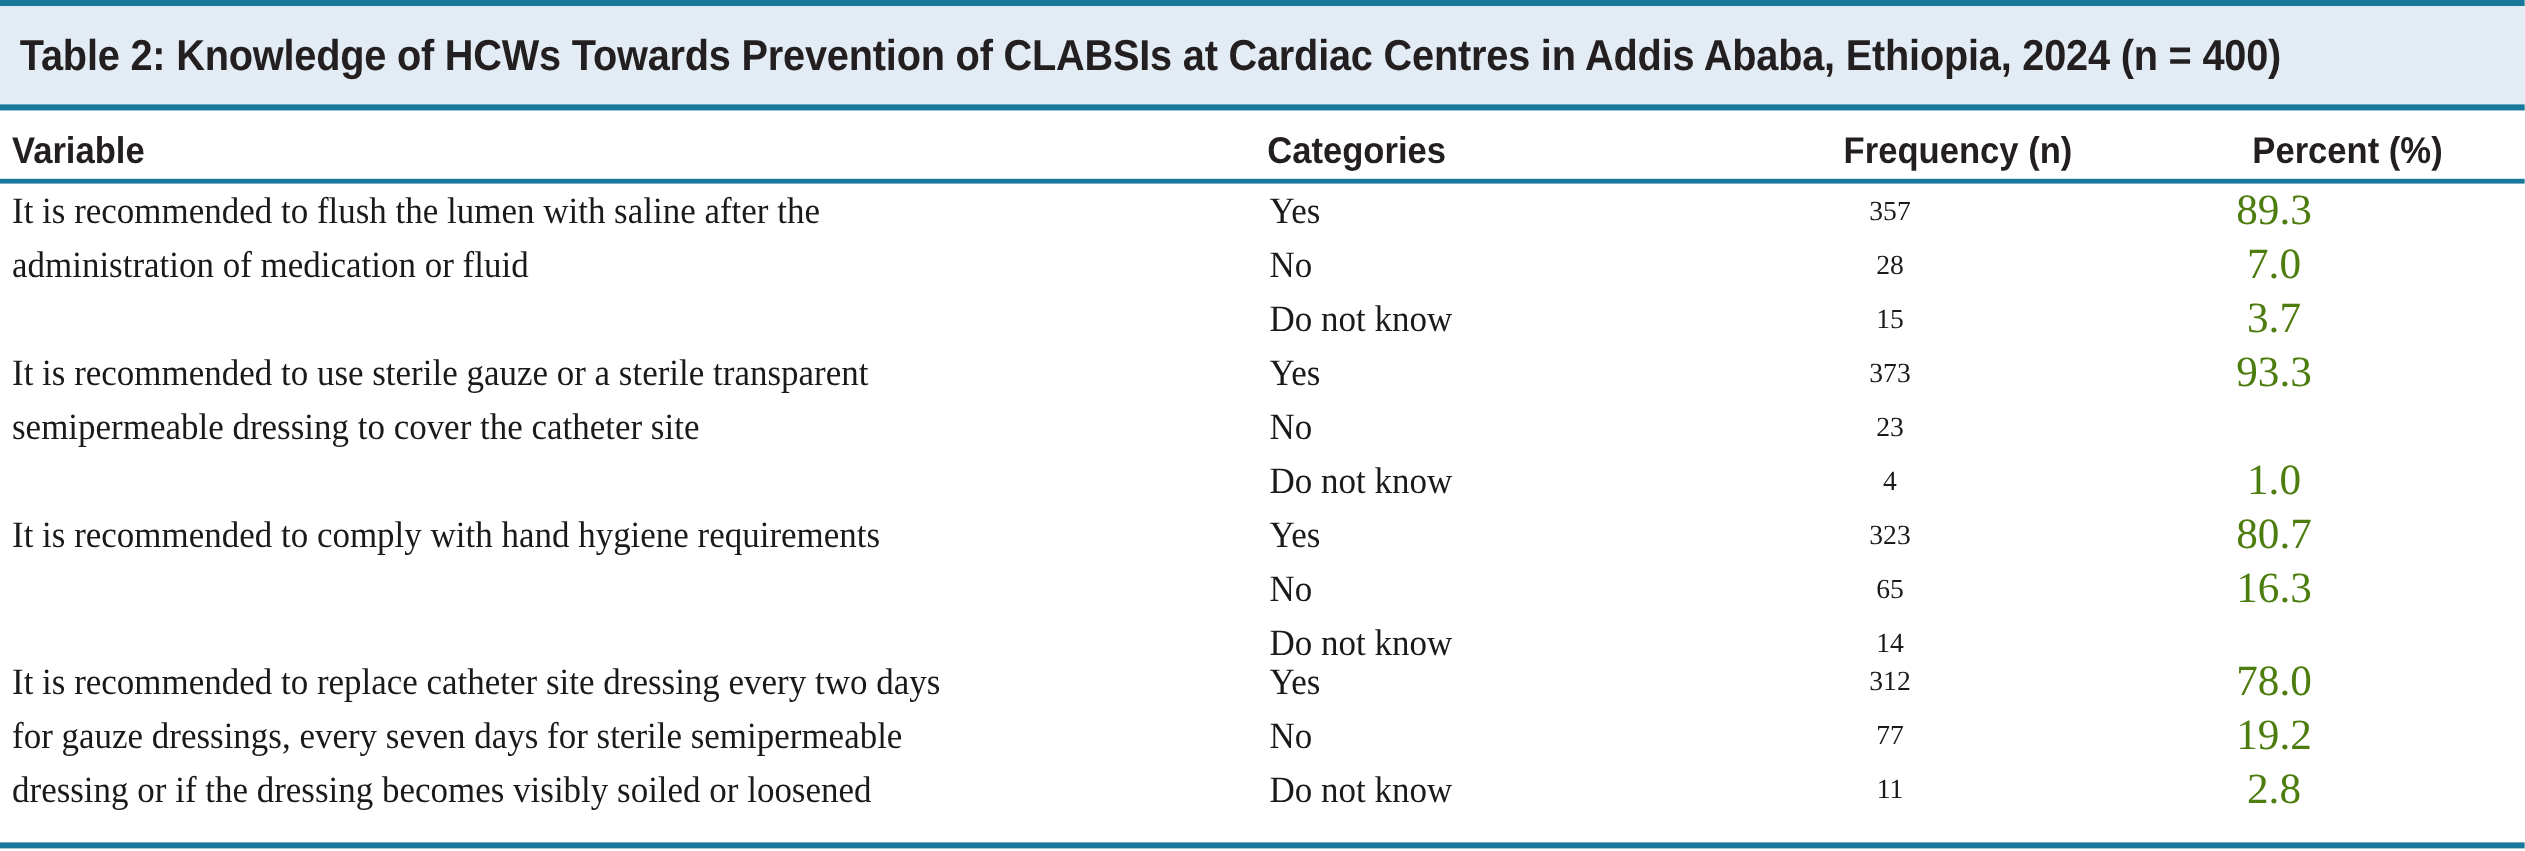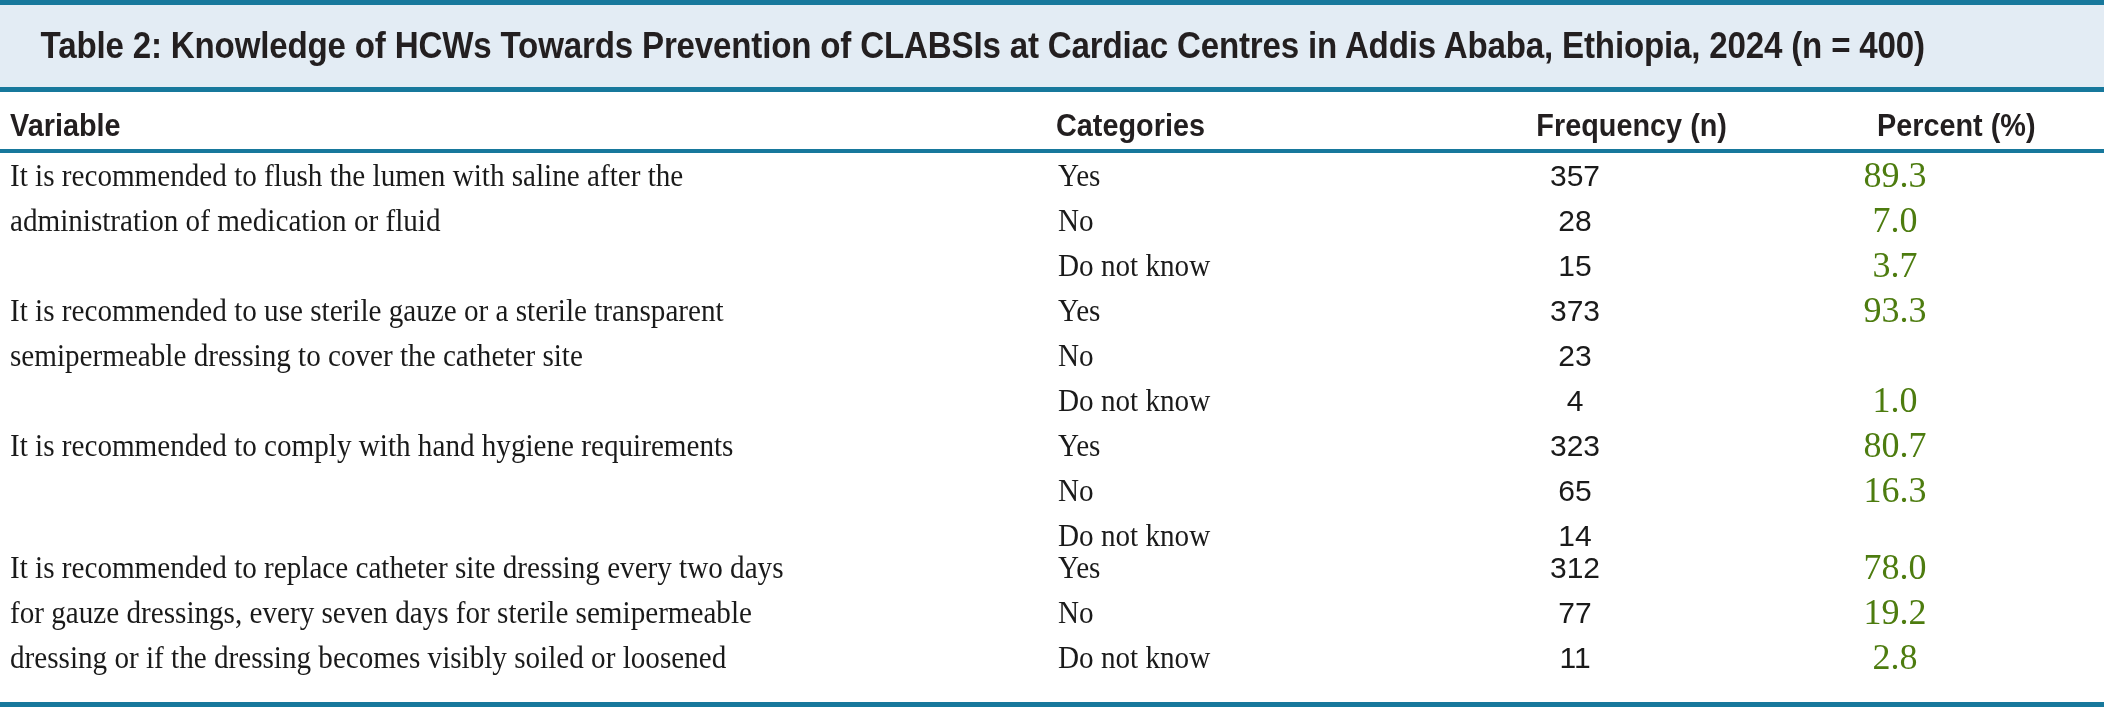--- a/index.html
+++ b/index.html
@@ -29,21 +29,20 @@
     left: 0;
     top: 0;
     width: 2104px;
     height: 92px;
     box-sizing: border-box;
     background: #e3ecf4;
     border-top: 5px solid #17789c;
     border-bottom: 5px solid #17789c;
     display: flex;
     align-items: center;
-    padding-left: 24px;
   }
   .title-text {
     font-family: "Liberation Sans Narrow", "Liberation Sans", sans-serif;
     font-weight: bold;
     font-size: 36px;
     line-height: 1;
     letter-spacing: -0.2px;
     color: #231f20;
     padding-left: 18px;
     transform: scaleX(0.92);
@@ -129,22 +128,22 @@
     white-space: nowrap;
     transform: scaleX(0.94);
     transform-origin: left center;
   }
   .cat-freq {
     position: absolute;
     left: 380px;
     top: 0;
     width: 310px;
     text-align: center;
-    font-family: Liberation Sans, sans-serif;
-    font-size: 30px;
+    font-family: Liberation Serif, serif;
+    font-size: 23px;
     color: #1a1a1a;
   }
   .cat-pct {
     position: absolute;
     left: 705px;
     top: 0;
     width: 300px;
     text-align: center;
     font-family: "Liberation Serif", "DejaVu Serif", serif;
     font-size: 36px;

